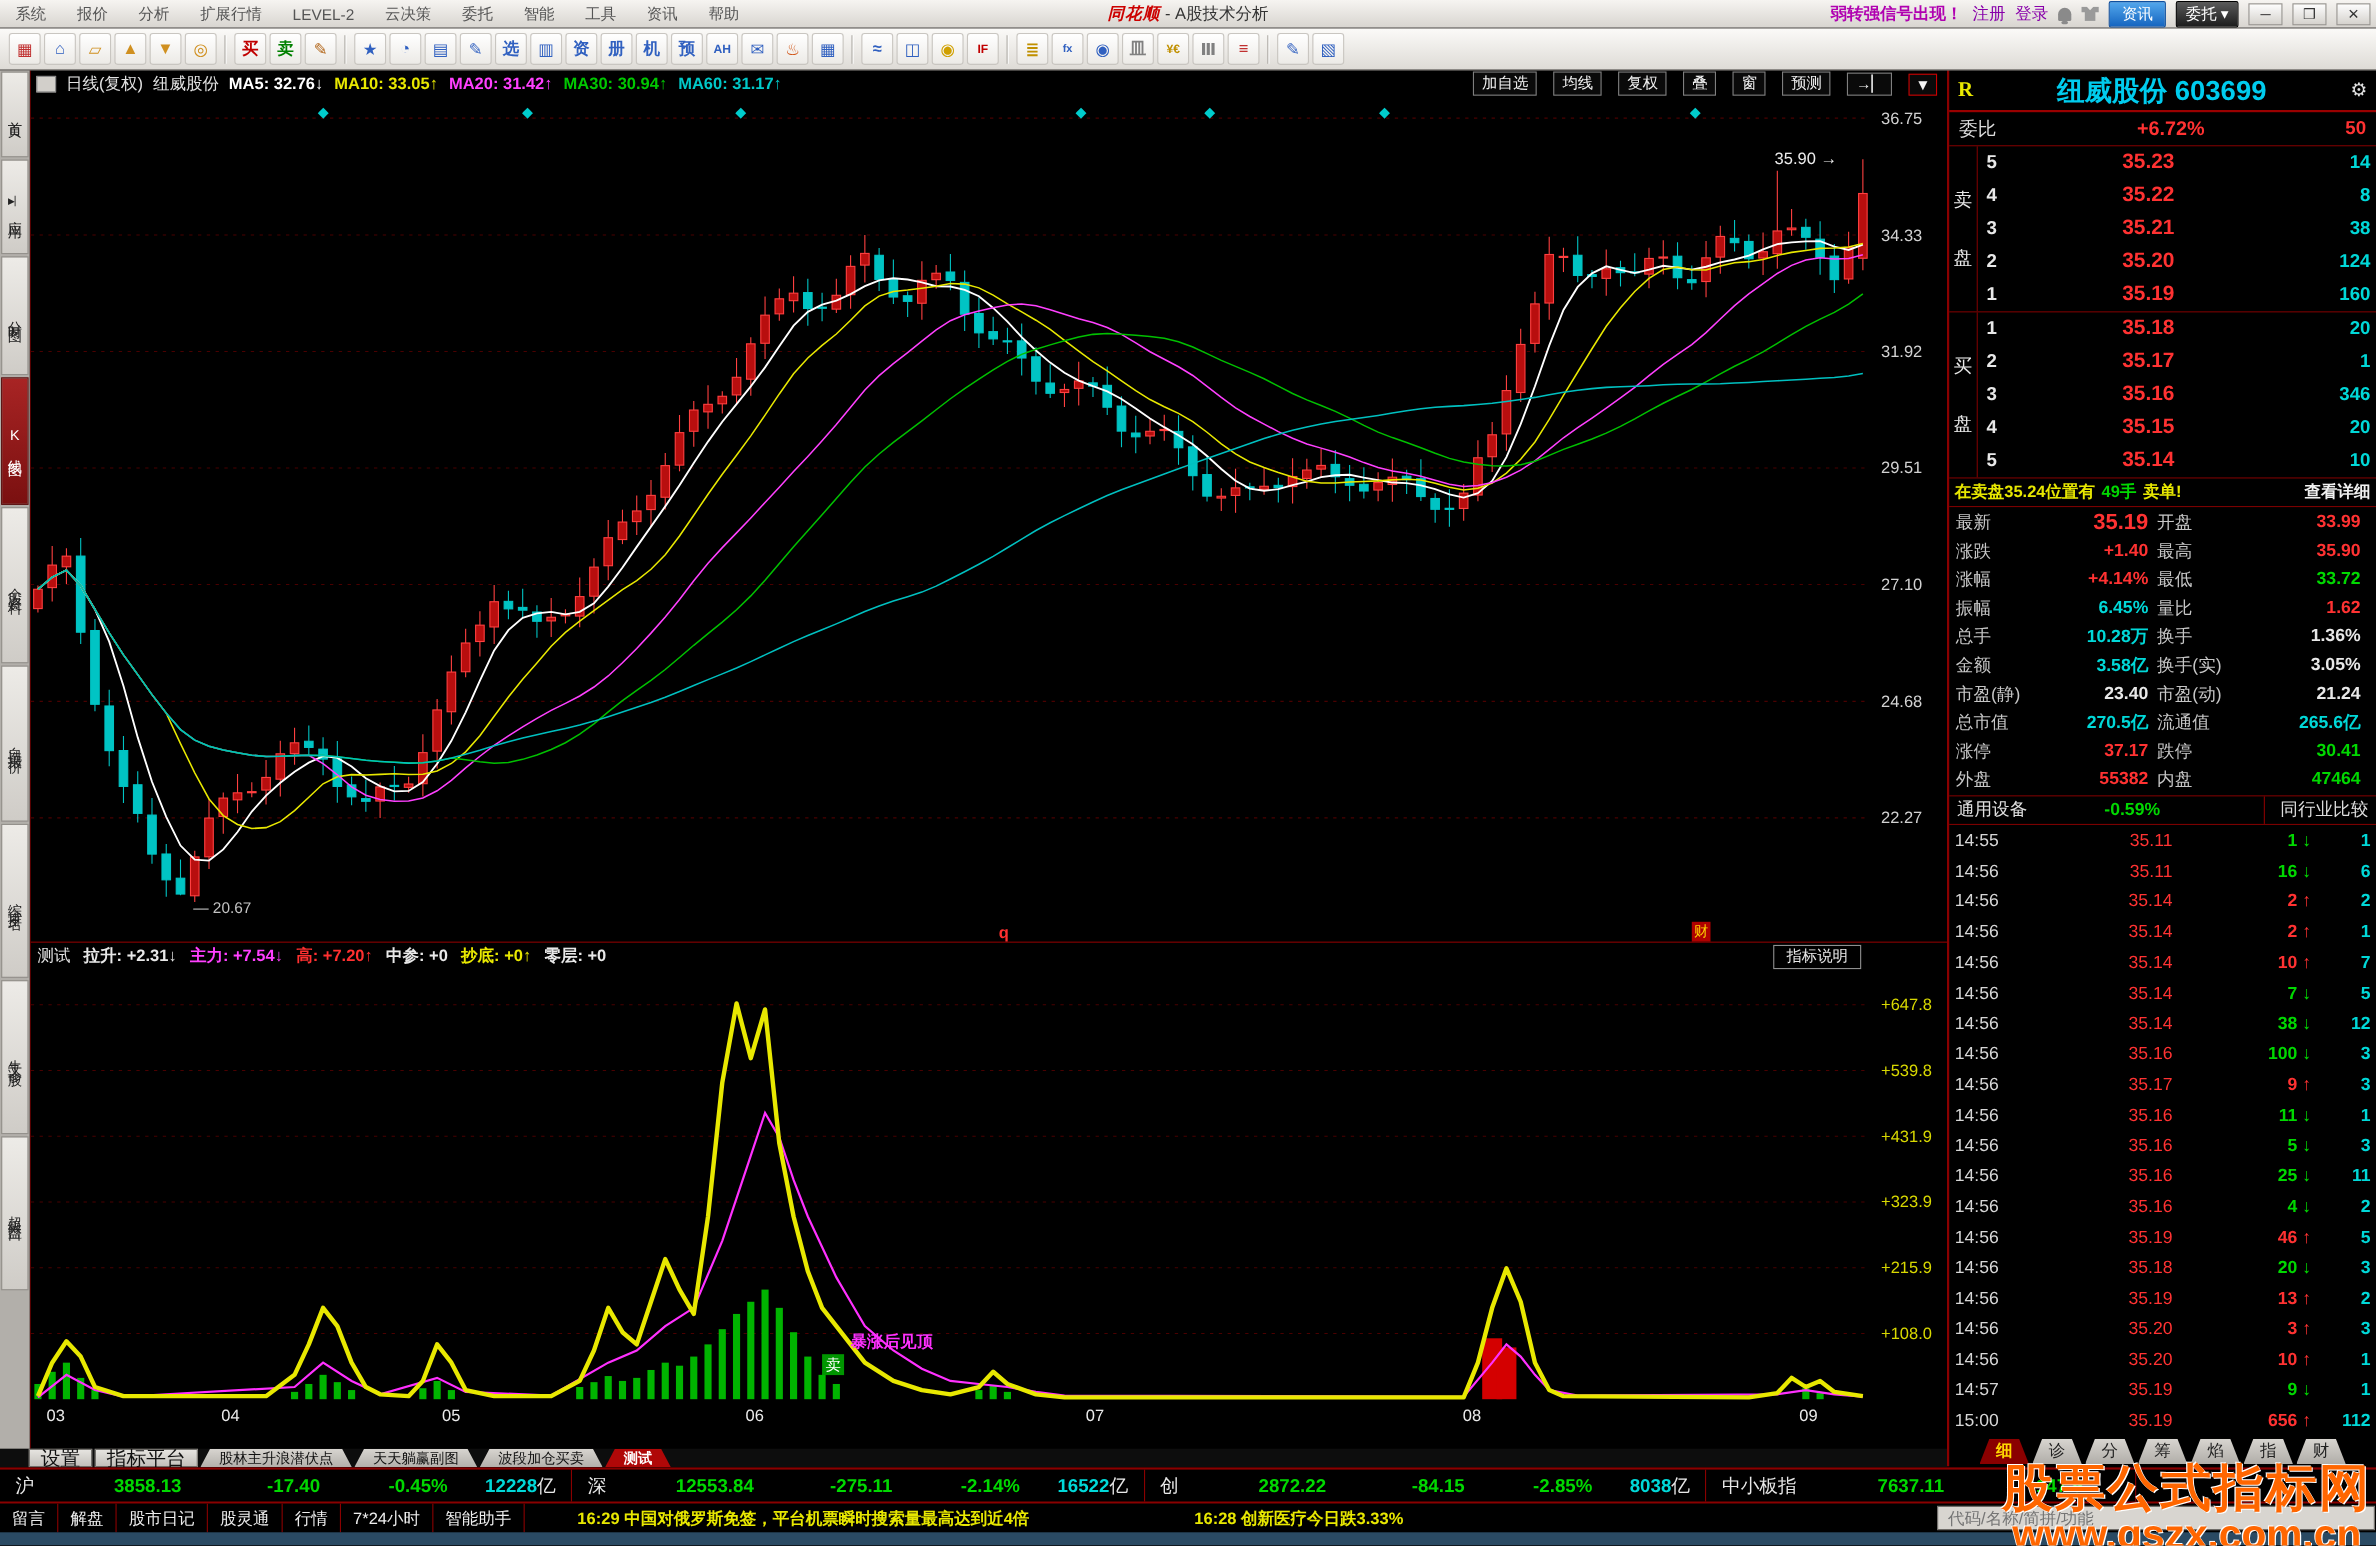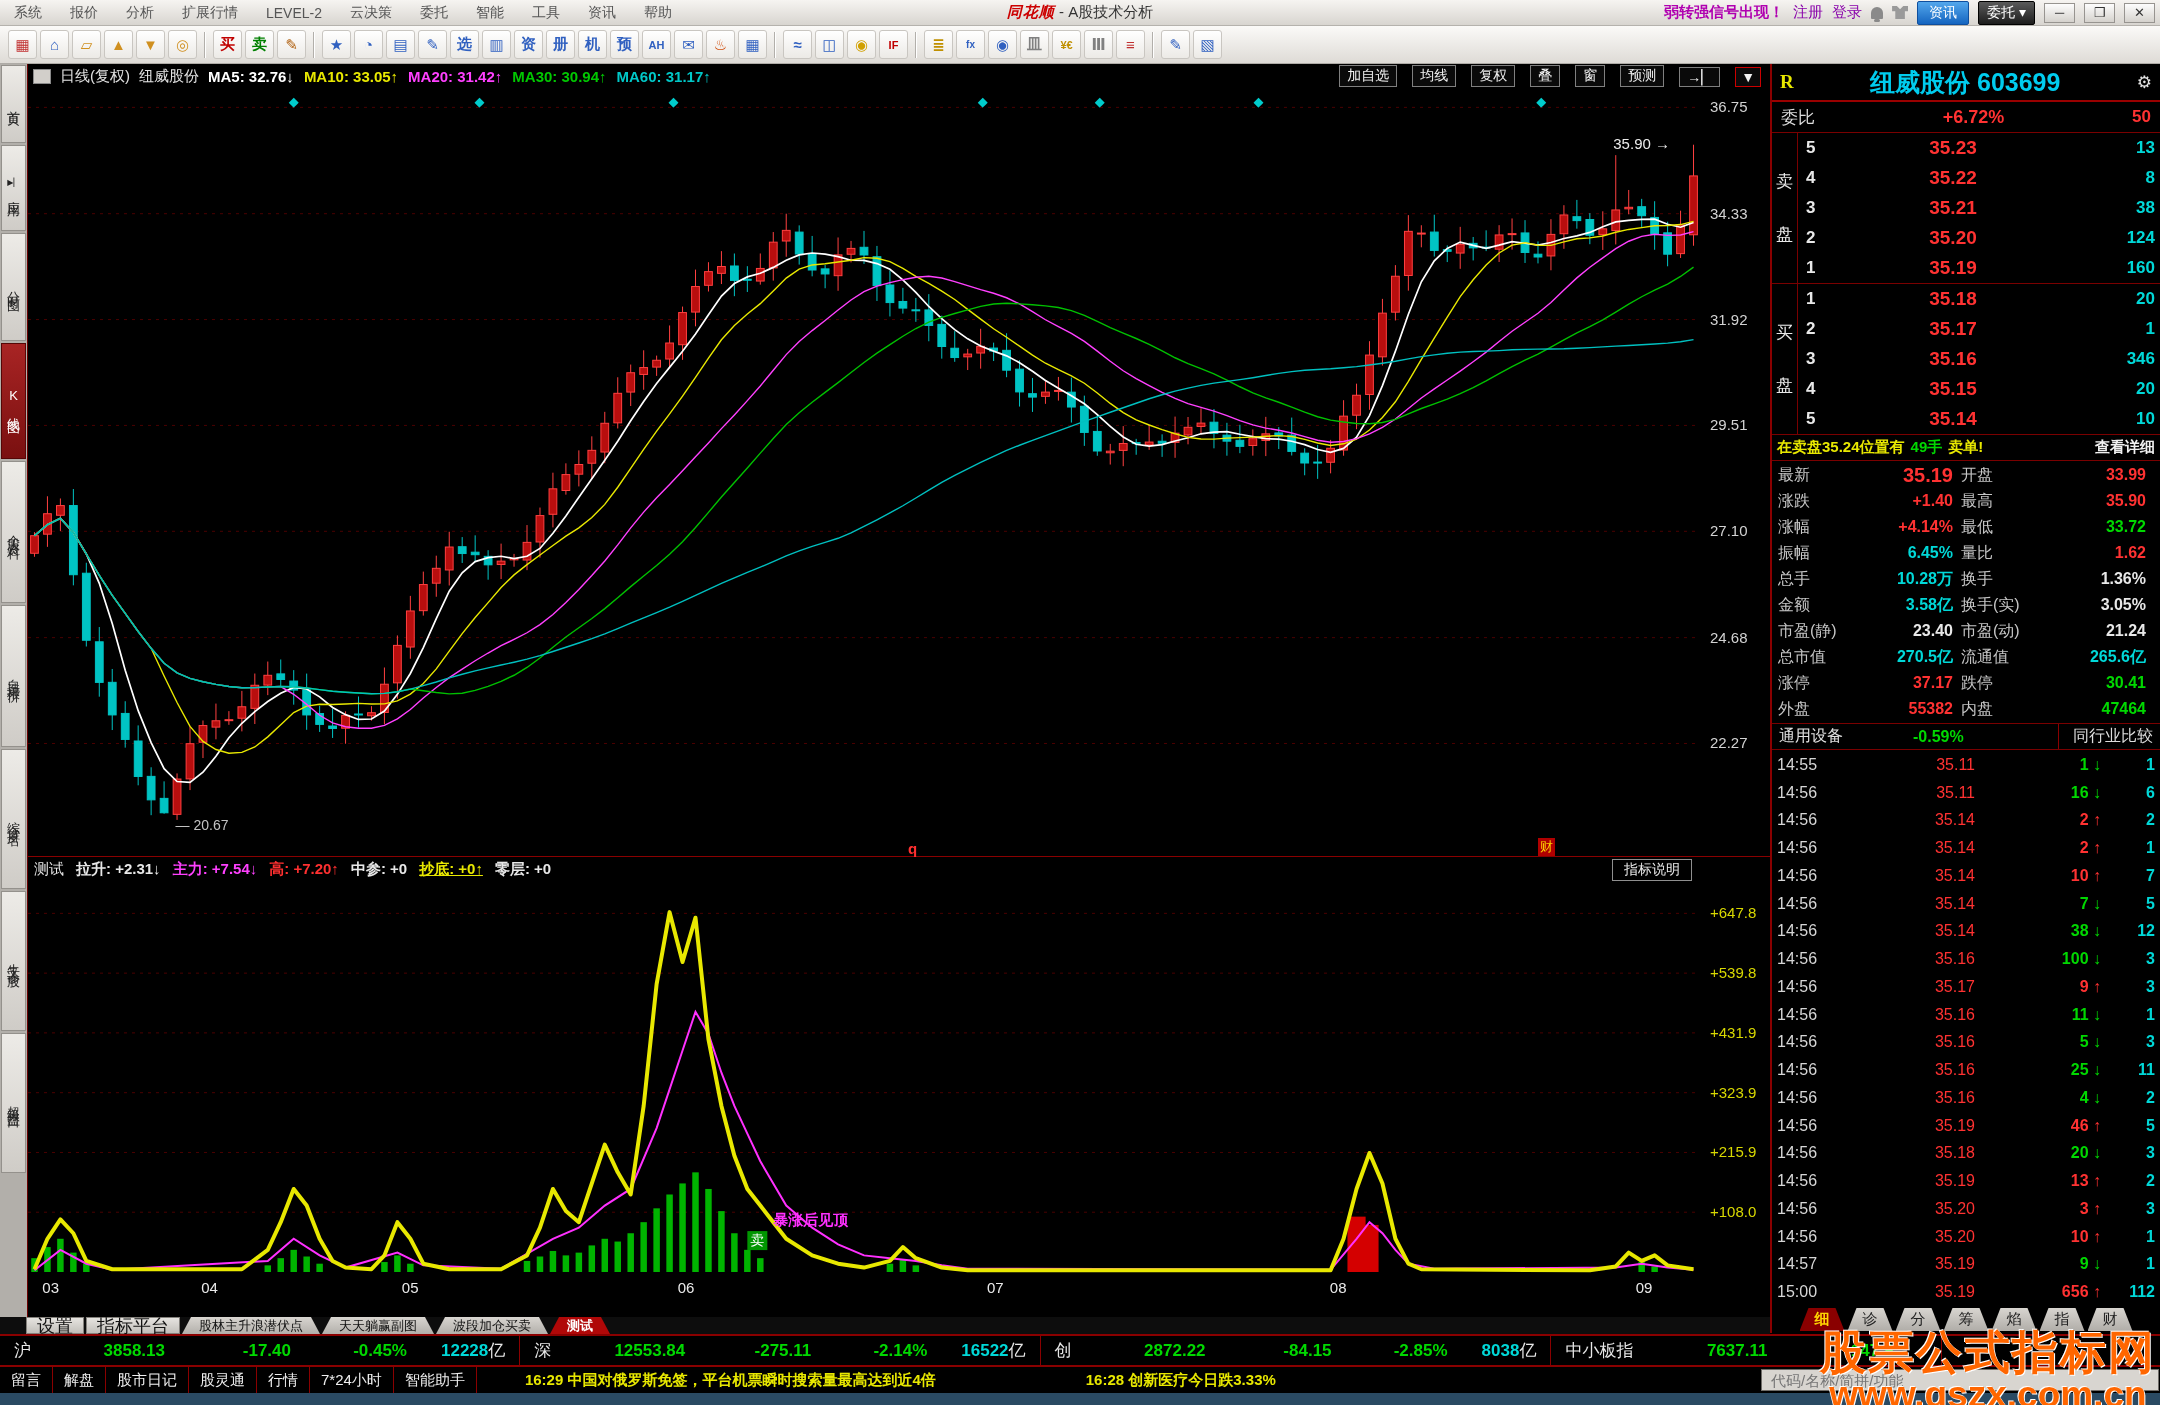--- a/index.html
+++ b/index.html
@@ -602,21 +602,21 @@
           <text x="1642" y="60.71676300578047" fill="#ececec" font-size="15" text-anchor="end">35.90 →</text>
           <text x="147.6124031007752" y="741.7803468208092" fill="#c2c2c2" font-size="14">— 20.67</text>
         </svg></div>
     <div class="ind-header">
       <span>测试</span>
       <span id="ind-fields" style="display:flex;gap:12px">
           <span class="ind-field" style="color: rgb(232, 232, 232);">拉升: +2.31↓</span>
           <span class="ind-field" style="color: rgb(255, 64, 255);">主力: +7.54↓</span>
           <span class="ind-field" style="color: rgb(255, 48, 48);">高: +7.20↑</span>
           <span class="ind-field" style="color: rgb(232, 232, 232);">中参: +0</span>
-          <span class="ind-field" style="color: rgb(232, 232, 0); text-decoration: underline;">抄底: +0↑</span>
+          <span class="ind-field" style="color: rgb(232, 232, 0);">抄底: +0↑</span>
           <span class="ind-field" style="color: rgb(232, 232, 232);">零层: +0</span>
         </span>
       <span class="ind-help">指标说明</span>
     </div>
     <div class="indplot" id="indplot"><svg width="1741" height="396">
           <line x1="0" y1="31.36289855072465" x2="1672" y2="31.36289855072465" stroke="#4a0000" stroke-dasharray="3 5"></line>
           <text x="1682" y="36.36289855072465" fill="#d8d800" font-size="15">+647.8</text>
           <line x1="0" y1="91.15420289855075" x2="1672" y2="91.15420289855075" stroke="#4a0000" stroke-dasharray="3 5"></line>
           <text x="1682" y="96.15420289855075" fill="#d8d800" font-size="15">+539.8</text>
           <line x1="0" y1="150.89014492753626" x2="1672" y2="150.89014492753626" stroke="#4a0000" stroke-dasharray="3 5"></line>
@@ -698,21 +698,21 @@
     </div>
     <div class="depth">
       <div class="depth-gutter" id="sell-gutter">
           <span>卖</span>
           <span>盘</span>
         </div>
       <div class="depth-rows" id="sell-rows">
           <div class="drow">
             <span class="num">5</span>
             <span class="price">35.23</span>
-            <span class="vol">13</span>
+            <span class="vol">14</span>
           </div>
           <div class="drow">
             <span class="num">4</span>
             <span class="price">35.22</span>
             <span class="vol">8</span>
           </div>
           <div class="drow">
             <span class="num">3</span>
             <span class="price">35.21</span>
             <span class="vol">38</span>

